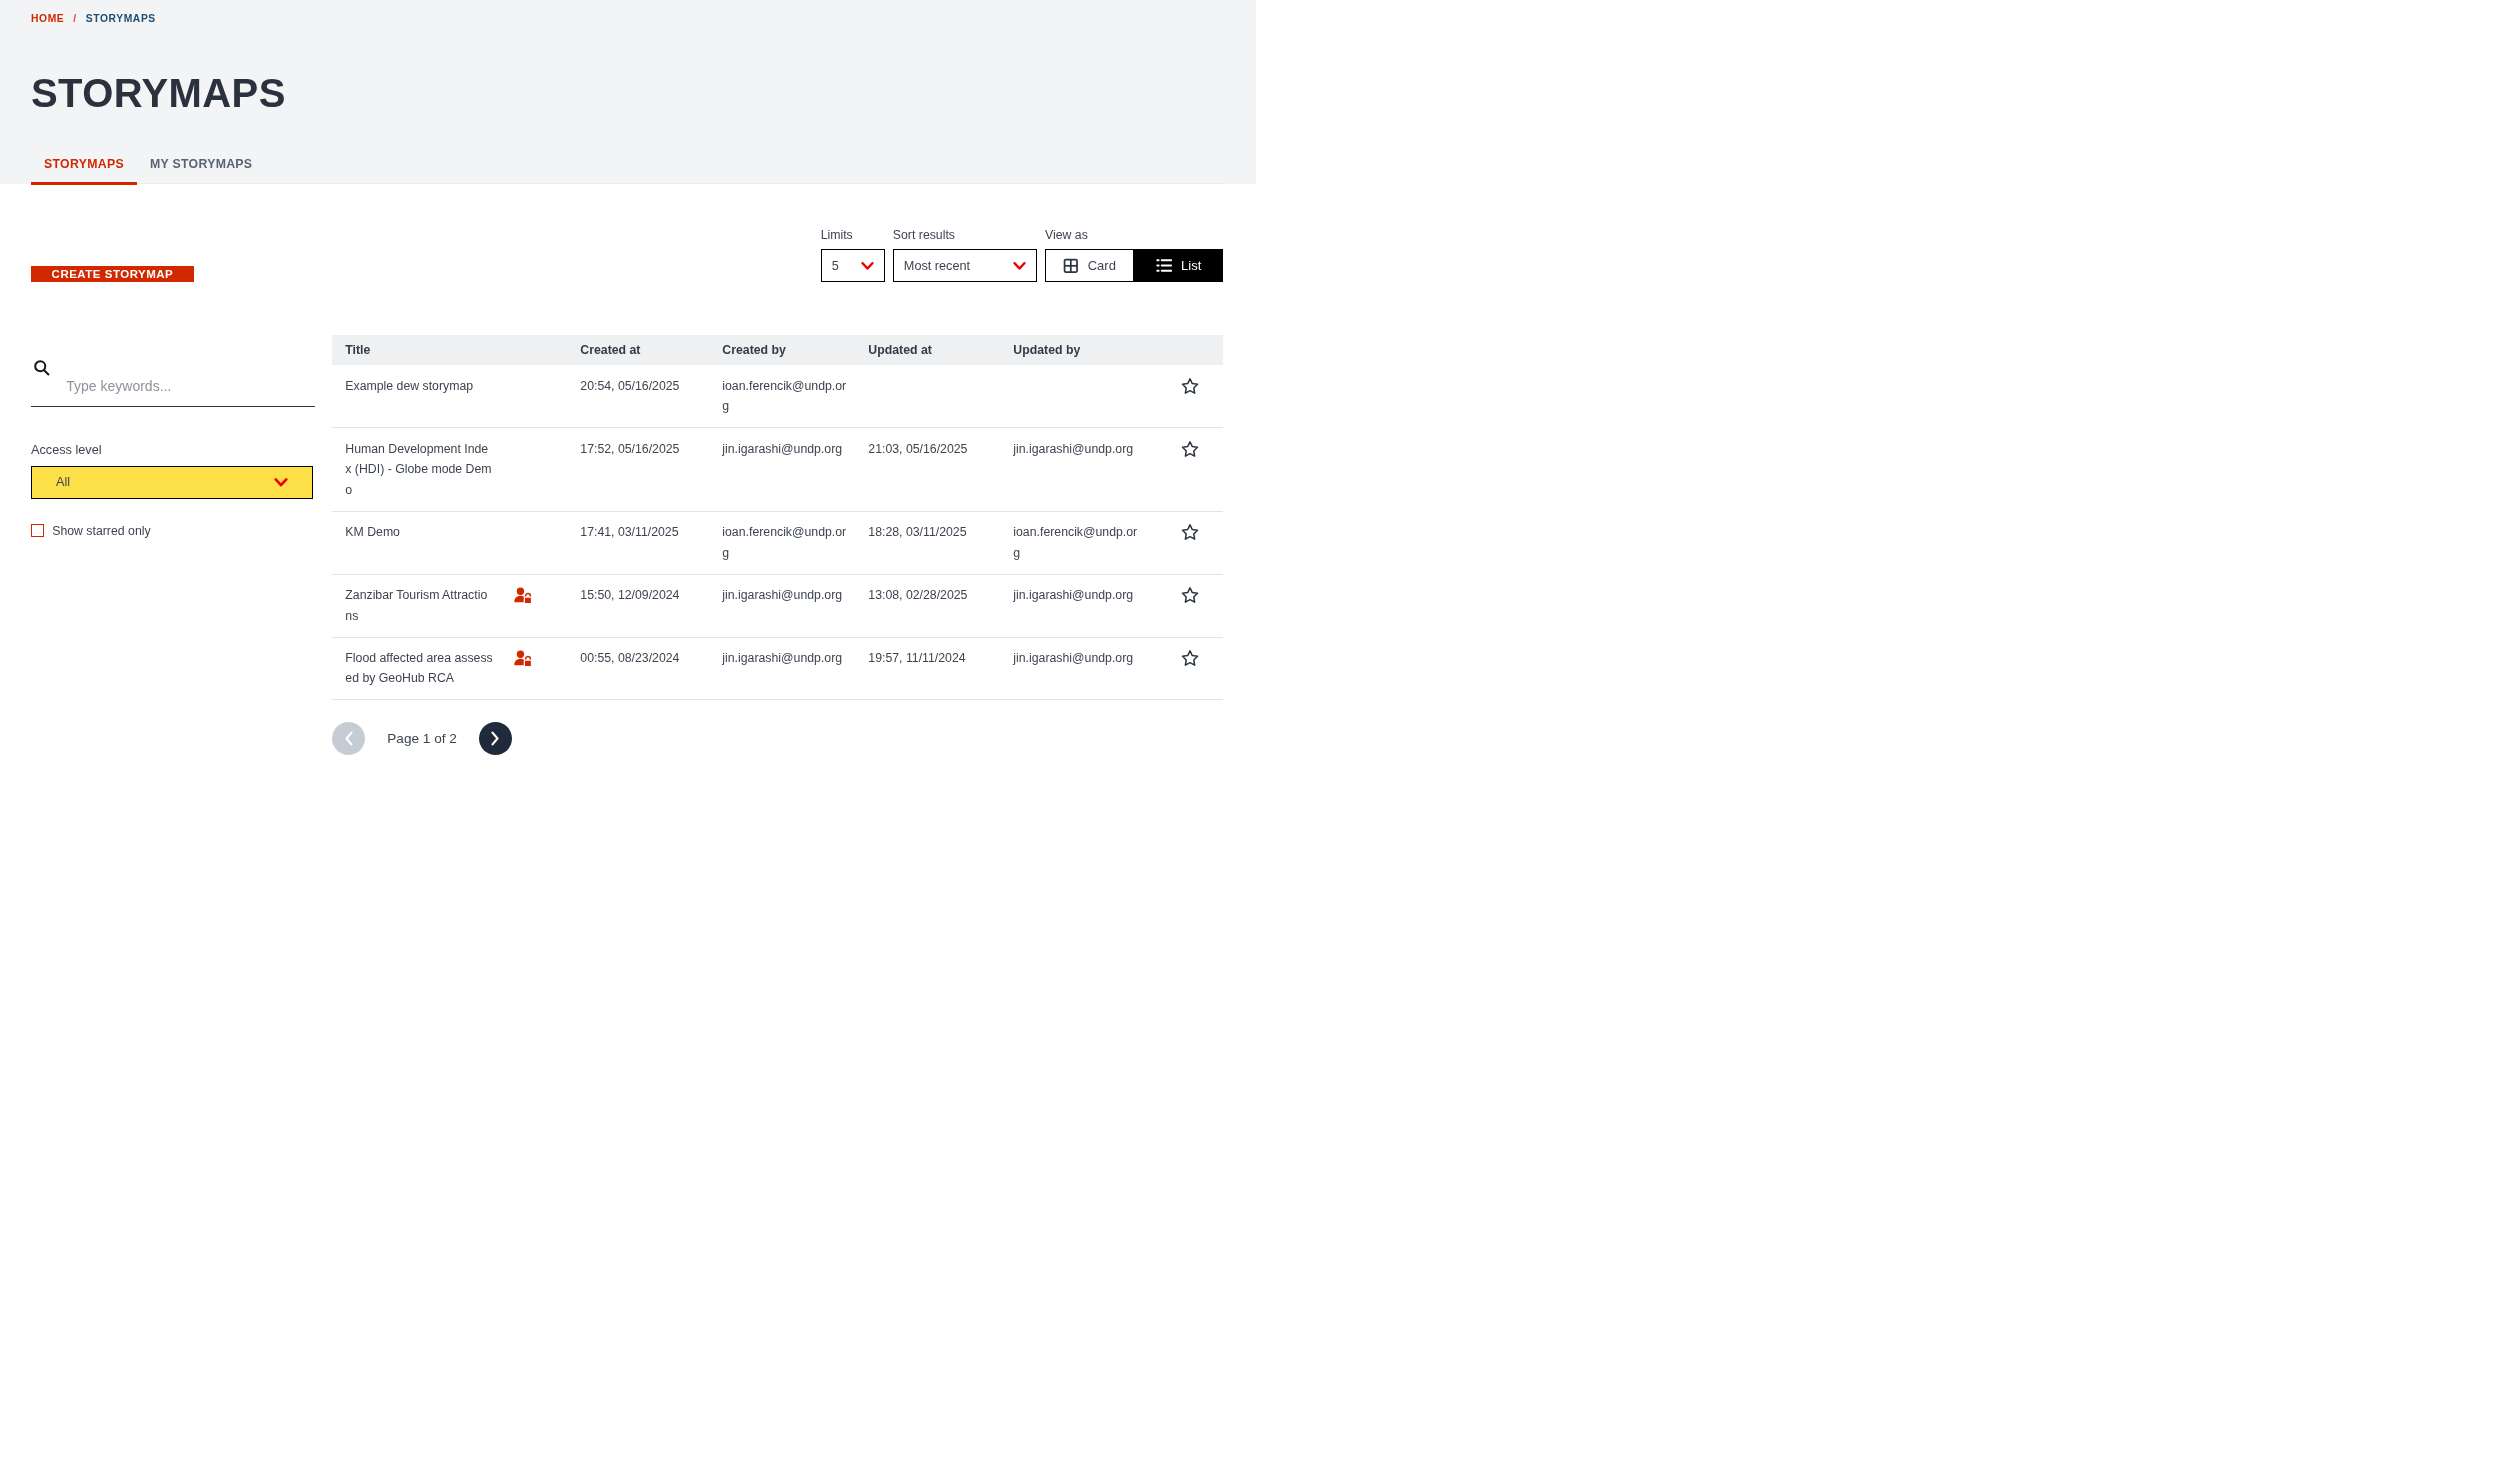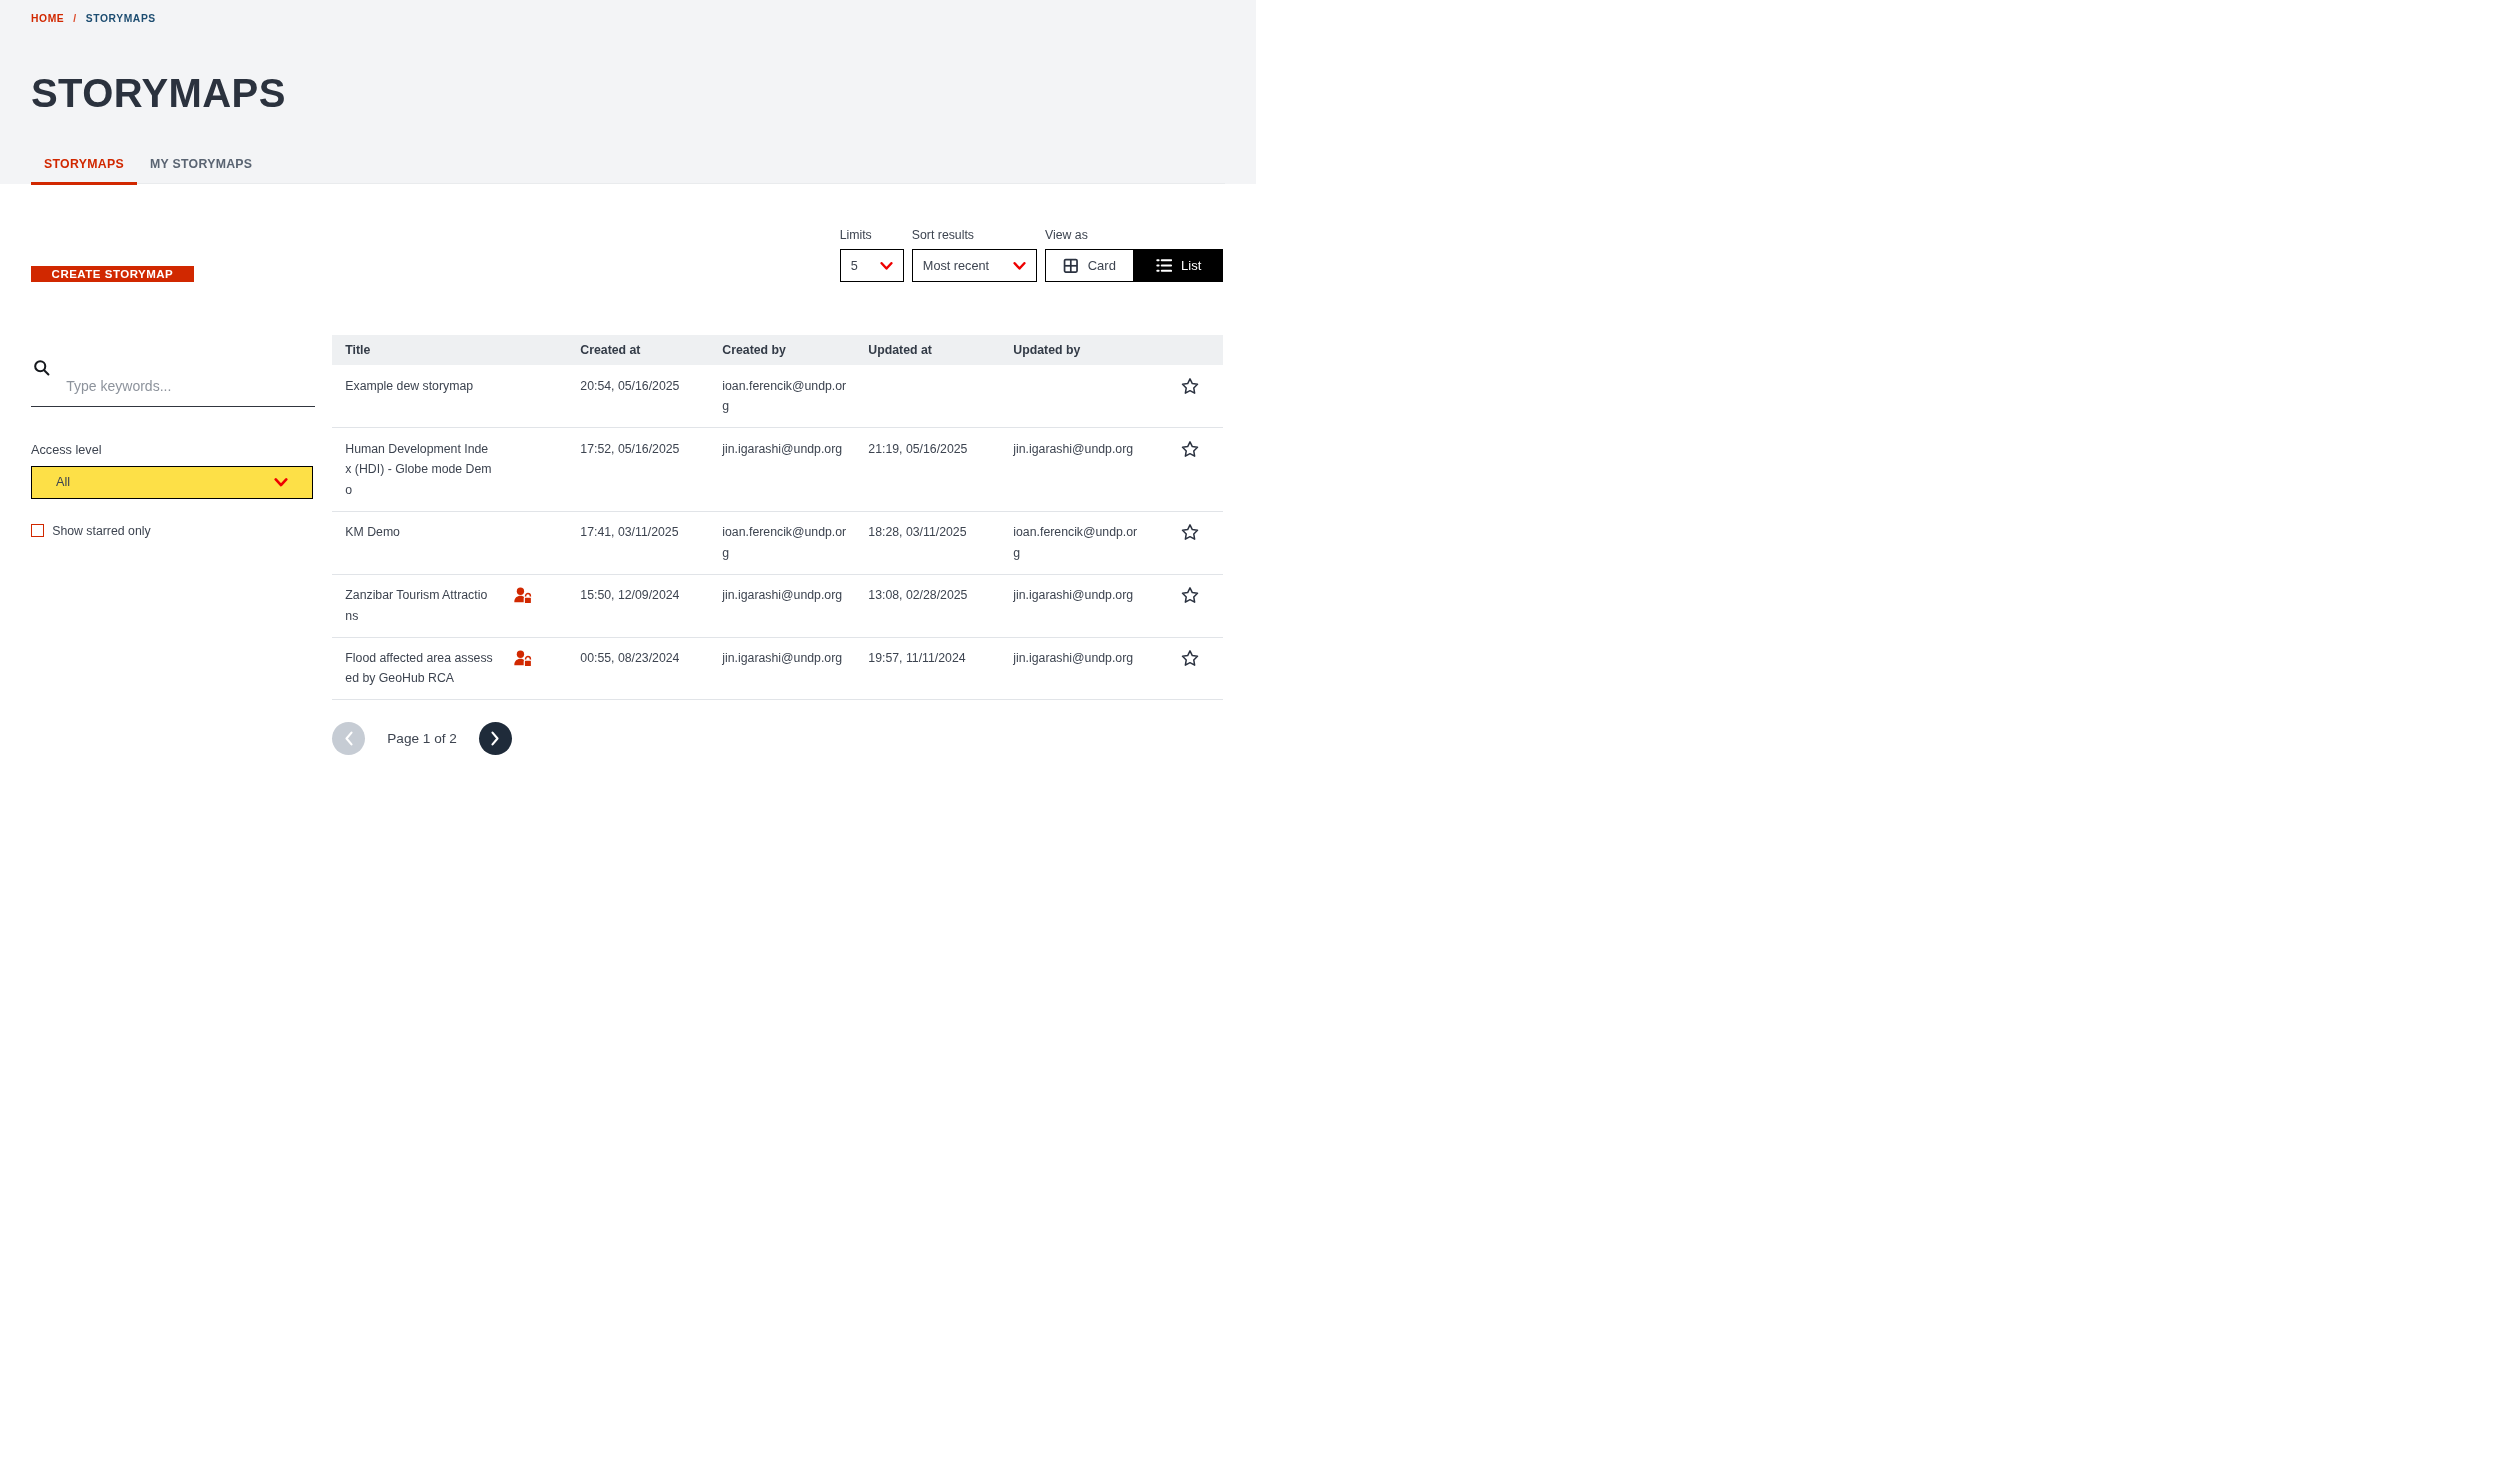--- a/index.html
+++ b/index.html
@@ -47,21 +47,21 @@
   }
   .controls { display:flex; align-items:flex-end; gap:8.2px; }
   .control { display:flex; flex-direction:column; gap:7.4px; }
   .control-label { font-size:12.3px; color:#3d4450; }
   .select {
     height:33px; background:#fff; border:1.6px solid #000; cursor:pointer;
     display:flex; align-items:center; justify-content:space-between;
     padding:0 10px; font-size:12.7px; color:#3d4450;
   }
   .select.limits { width:64px; }
-  .select.sort { width:125px; }
+  .select.sort { width:144px; }
   .view-toggle { display:flex; }
   .view-btn {
     width:89px; height:33px; cursor:pointer;
     display:flex; align-items:center; justify-content:center; gap:9px;
     font-family:inherit; font-size:13px;
   }
   .view-btn.card { background:#fff; border:1.6px solid #000; color:#3d4450; }
   .view-btn.list { background:#000; border:1.6px solid #000; color:#fff; }
 
   
@@ -257,21 +257,21 @@
           <svg width="19" height="18" viewBox="0 0 23 22">
               <circle cx="9" cy="5.2" r="4.5" fill="#d12800"></circle>
               <path d="M1.5 18.5 v-0.6 c0-4.2 3.4-7.1 7.5-7.1 s7.5 2.9 7.5 7.1 v0.6 z" fill="#d12800"></path>
               <path d="M15.3 12.8 v-2 a2.9 2.9 0 0 1 5.8 0 v2" fill="none" stroke="#ffffff" stroke-width="4.2"></path>
               <path d="M15.3 12.8 v-2 a2.9 2.9 0 0 1 5.8 0 v2" fill="none" stroke="#d12800" stroke-width="1.8"></path>
               <rect x="13.7" y="12.3" width="8.8" height="8" rx="1.4" fill="#d12800" stroke="#ffffff" stroke-width="1.5"></rect>
             </svg>
         </div>
         <div>17:52, 05/16/2025</div>
         <div class="cell-email">jin.igarashi@undp.org</div>
-        <div>21:19, 05/16/2025</div>
+        <div>21:03, 05/16/2025</div>
         <div class="cell-email">jin.igarashi@undp.org</div>
         <div class="star-cell"><button class="star-btn"><svg width="18" height="18" viewBox="0 0 24 24" fill="none" stroke="#2b3240" stroke-width="2" stroke-linejoin="round">
                 <path d="M12 2.5l3.09 6.26L22 9.77l-5 4.87 1.18 6.88L12 18.27l-6.18 3.25L7 14.64 2 9.77l6.91-1.01L12 2.5z"></path>
               </svg></button></div>
       </div>
 
       <div class="trow">
         <div class="cell-title">KM Demo</div>
         <div class="icon-cell" style="visibility: hidden;">
           <svg width="19" height="18" viewBox="0 0 23 22">

